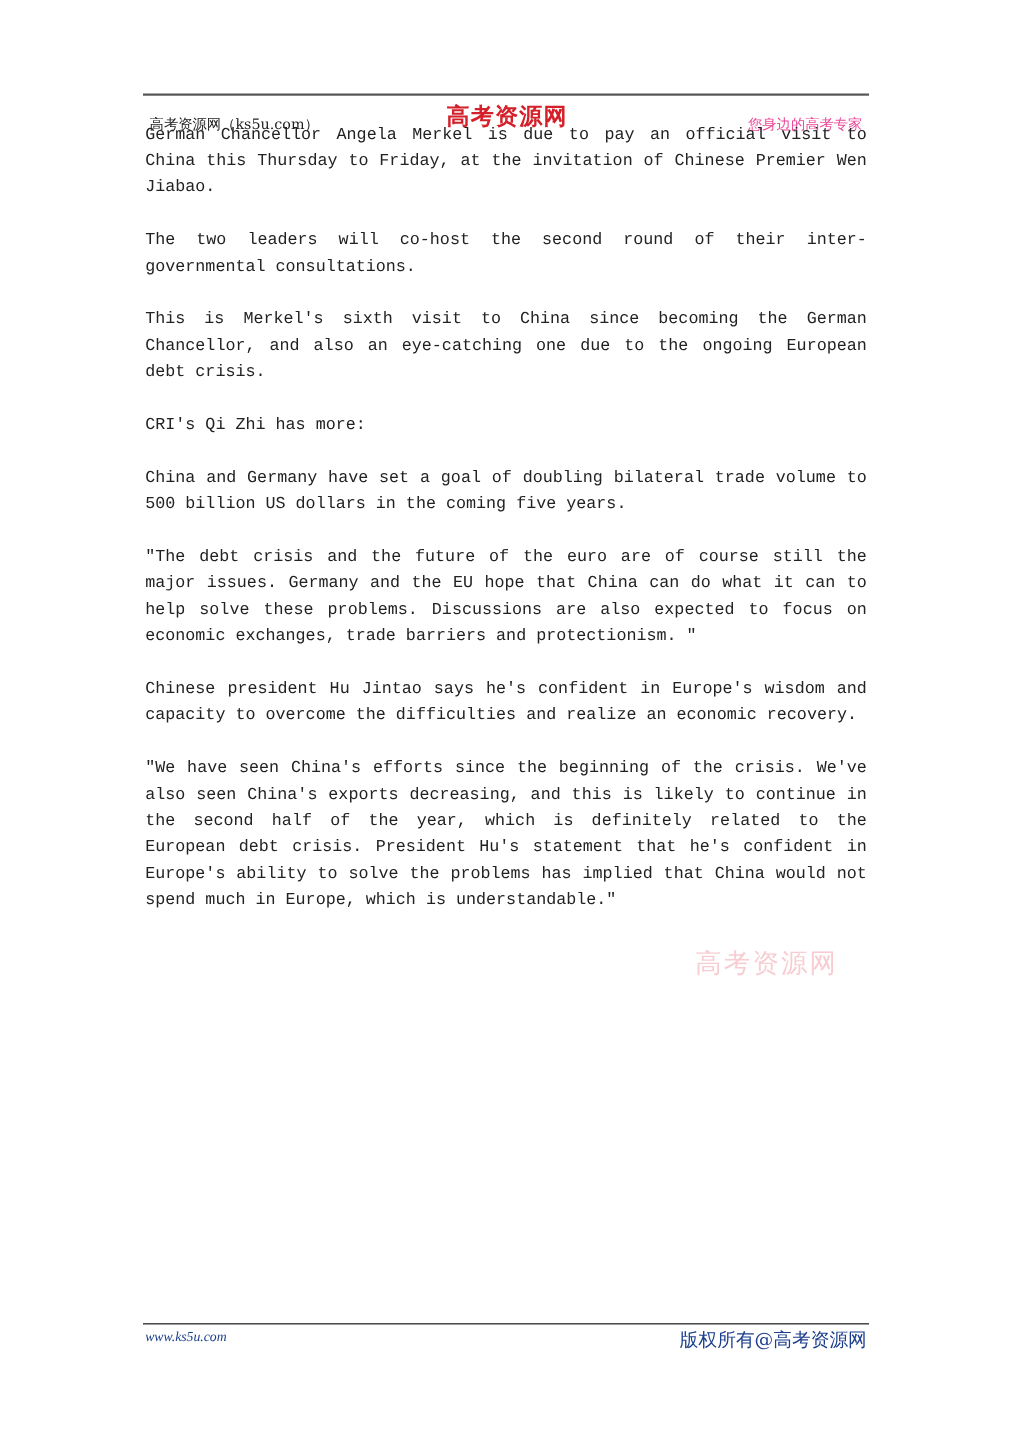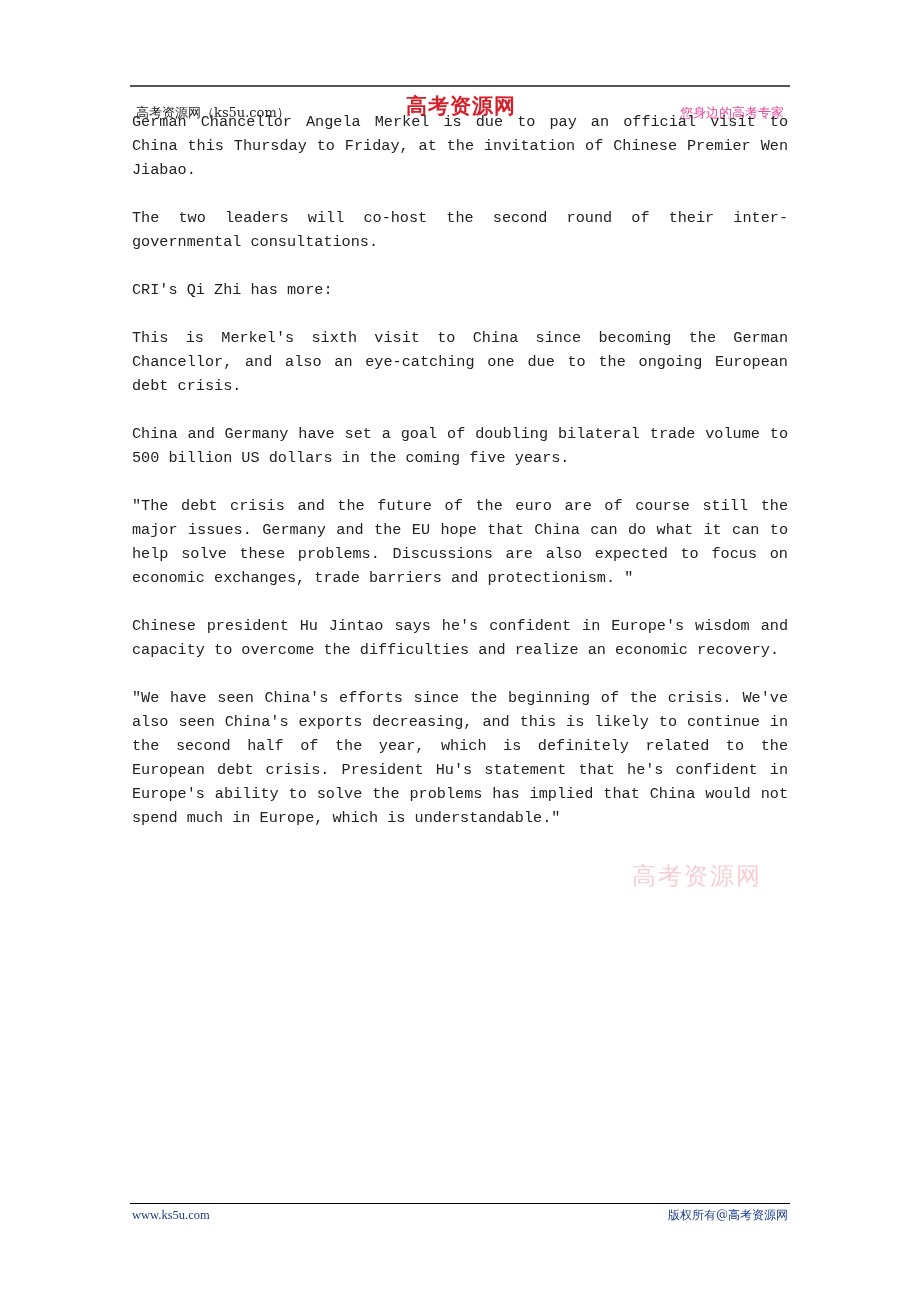--- a/index.html
+++ b/index.html
@@ -6,38 +6,38 @@
   body { width:920px; height:1302px; position:relative; overflow:hidden; }
   .header { position:absolute; left:130px; top:52px; width:660px; height:34px;margin-top:40px; }
   .header .left { position:absolute; left:6px; bottom:4px; font-family:"DejaVu Serif", serif; font-size:13px; color:#222; }
   .header .logo { position:absolute; left:276px; top:0px; font-family:"DejaVu Serif", serif; font-size:21px; font-weight:bold; color:#d4202a; letter-spacing:1px; }
   .header .right { position:absolute; right:6px; bottom:4px; font-family:Liberation Mono, monospace; font-size:13px; color:#ec4899; }
   .header-rule { position:absolute; left:130px; top:85px; width:660px; height:2px; background:#555; }
   .content { position:absolute; left:132px; top:110px; width:656px; }
   .content p { margin:0 0 24px 0; font-family:"Liberation Mono", monospace; font-size:15.2px; line-height:24px; color:#222; text-align:justify; }
   .watermark { position:absolute; left:632px; top:860px; font-family:"DejaVu Serif", serif; font-size:24px; color:#f4b8c0; opacity:0.7; letter-spacing:2px; }
   .footer-rule { position:absolute; left:130px; top:1203px; width:660px; height:1px; background:#000; }
-  .footer-left { position:absolute; left:132px; top:1208px; font-family:"Liberation Serif", serif; font-size:12.5px; color:#1a3e8c; }
-  .footer-right { position:absolute; right:132px; top:1207px; font-family:"DejaVu Serif", serif; font-size:12px; color:#1a3e8c; }
+  .footer-left { position:absolute; left:132px; top:1208px; font-family:"Liberation Serif", serif; font-size:12.5px; color:#1a3e8c;font-style:italic; }
+  .footer-right { position:absolute; right:132px; top:1207px; font-family:"DejaVu Serif", serif; font-size:17px; color:#1a3e8c; }
 </style>
 </head>
 <body>
 
 <div class="header">
   <span class="left">高考资源网（ks5u.com）</span>
   <span class="logo">高考资源网</span>
   <span class="right">您身边的高考专家</span>
 </div>
 <div class="header-rule"></div>
 
 <div class="content">
   <p>German Chancellor Angela Merkel is due to pay an official visit to China this Thursday to Friday, at the invitation of Chinese Premier Wen Jiabao.</p>
   <p>The two leaders will co-host the second round of their inter-governmental consultations.</p>
+  <p>This is Merkel's sixth visit to China since becoming the German Chancellor, and also an eye-catching one due to the ongoing European debt crisis.</p>
   <p>CRI's Qi Zhi has more:</p>
-  <p>This is Merkel's sixth visit to China since becoming the German Chancellor, and also an eye-catching one due to the ongoing European debt crisis.</p>
   <p>China and Germany have set a goal of doubling bilateral trade volume to 500 billion US dollars in the coming five years.</p>
   <p>"The debt crisis and the future of the euro are of course still the major issues. Germany and the EU hope that China can do what it can to help solve these problems. Discussions are also expected to focus on economic exchanges, trade barriers and protectionism. "</p>
   <p>Chinese president Hu Jintao says he's confident in Europe's wisdom and capacity to overcome the difficulties and realize an economic recovery.</p>
   <p>"We have seen China's efforts since the beginning of the crisis. We've also seen China's exports decreasing, and this is likely to continue in the second half of the year, which is definitely related to the European debt crisis. President Hu's statement that he's confident in Europe's ability to solve the problems has implied that China would not spend much in Europe, which is understandable."</p>
 </div>
 
 <div class="watermark">高考资源网</div>
 
 <div class="footer-rule"></div>
 <a class="footer-left">www.ks5u.com</a>

